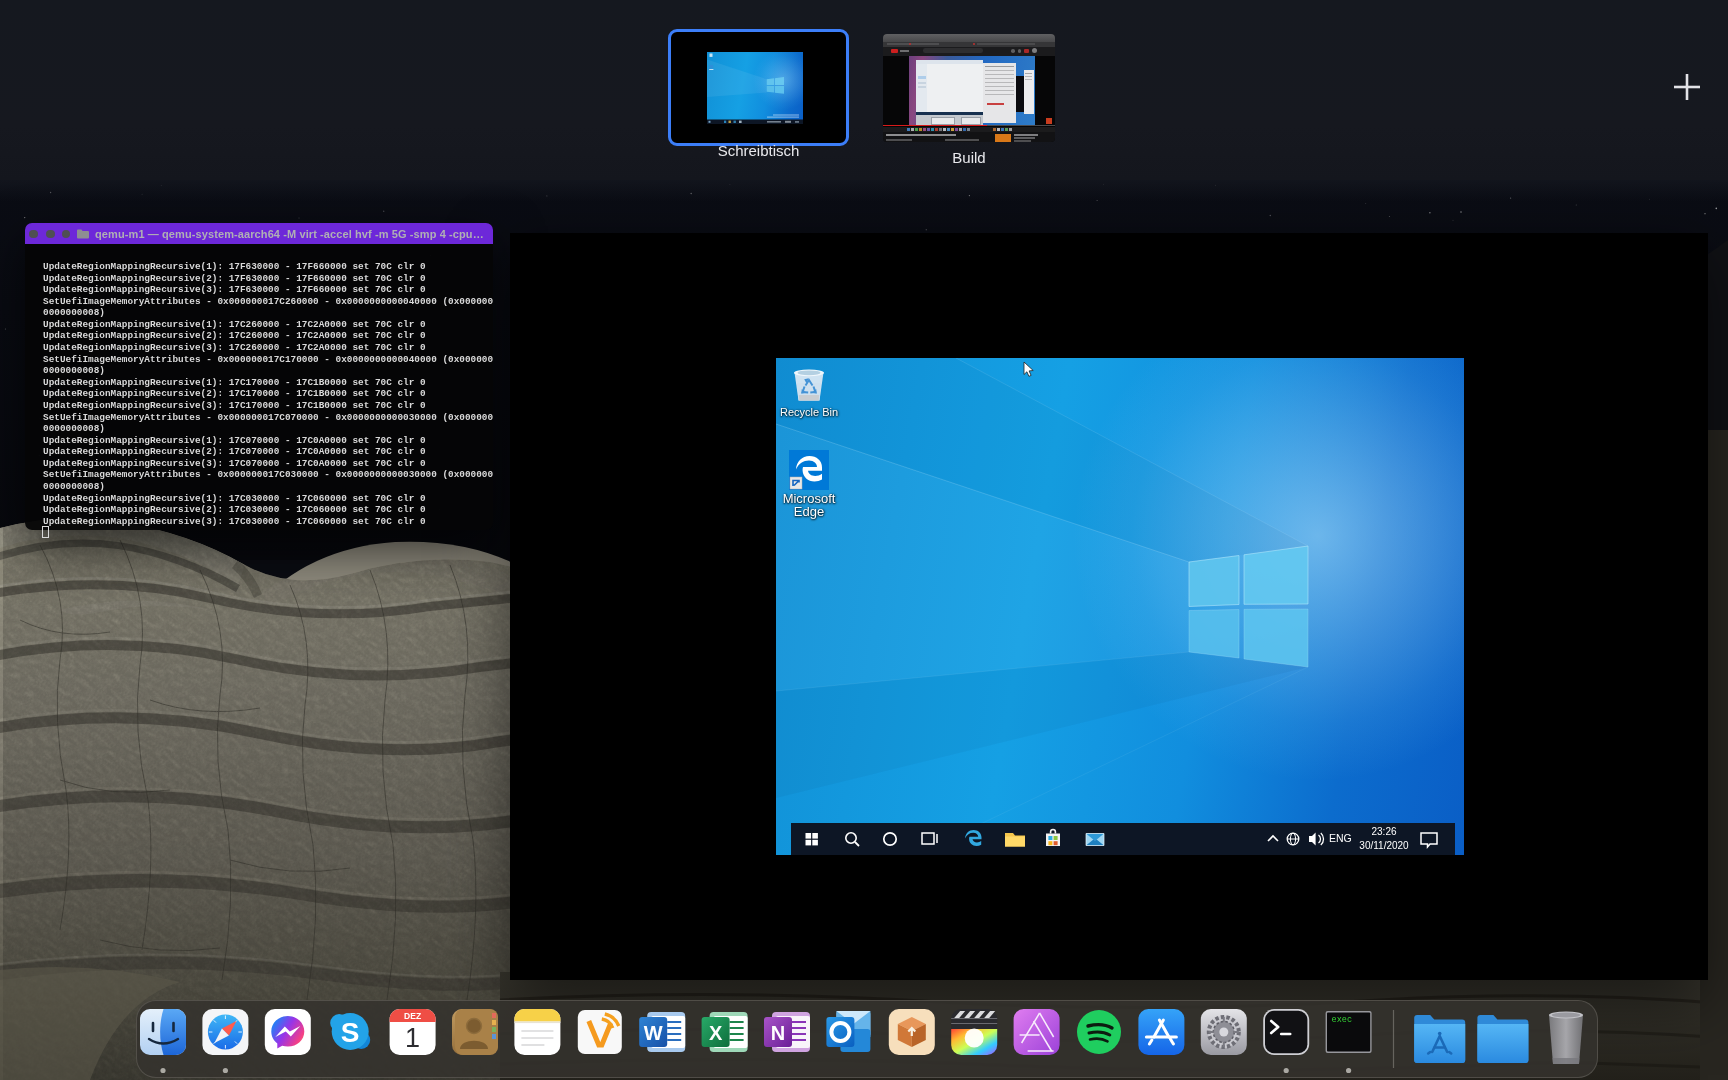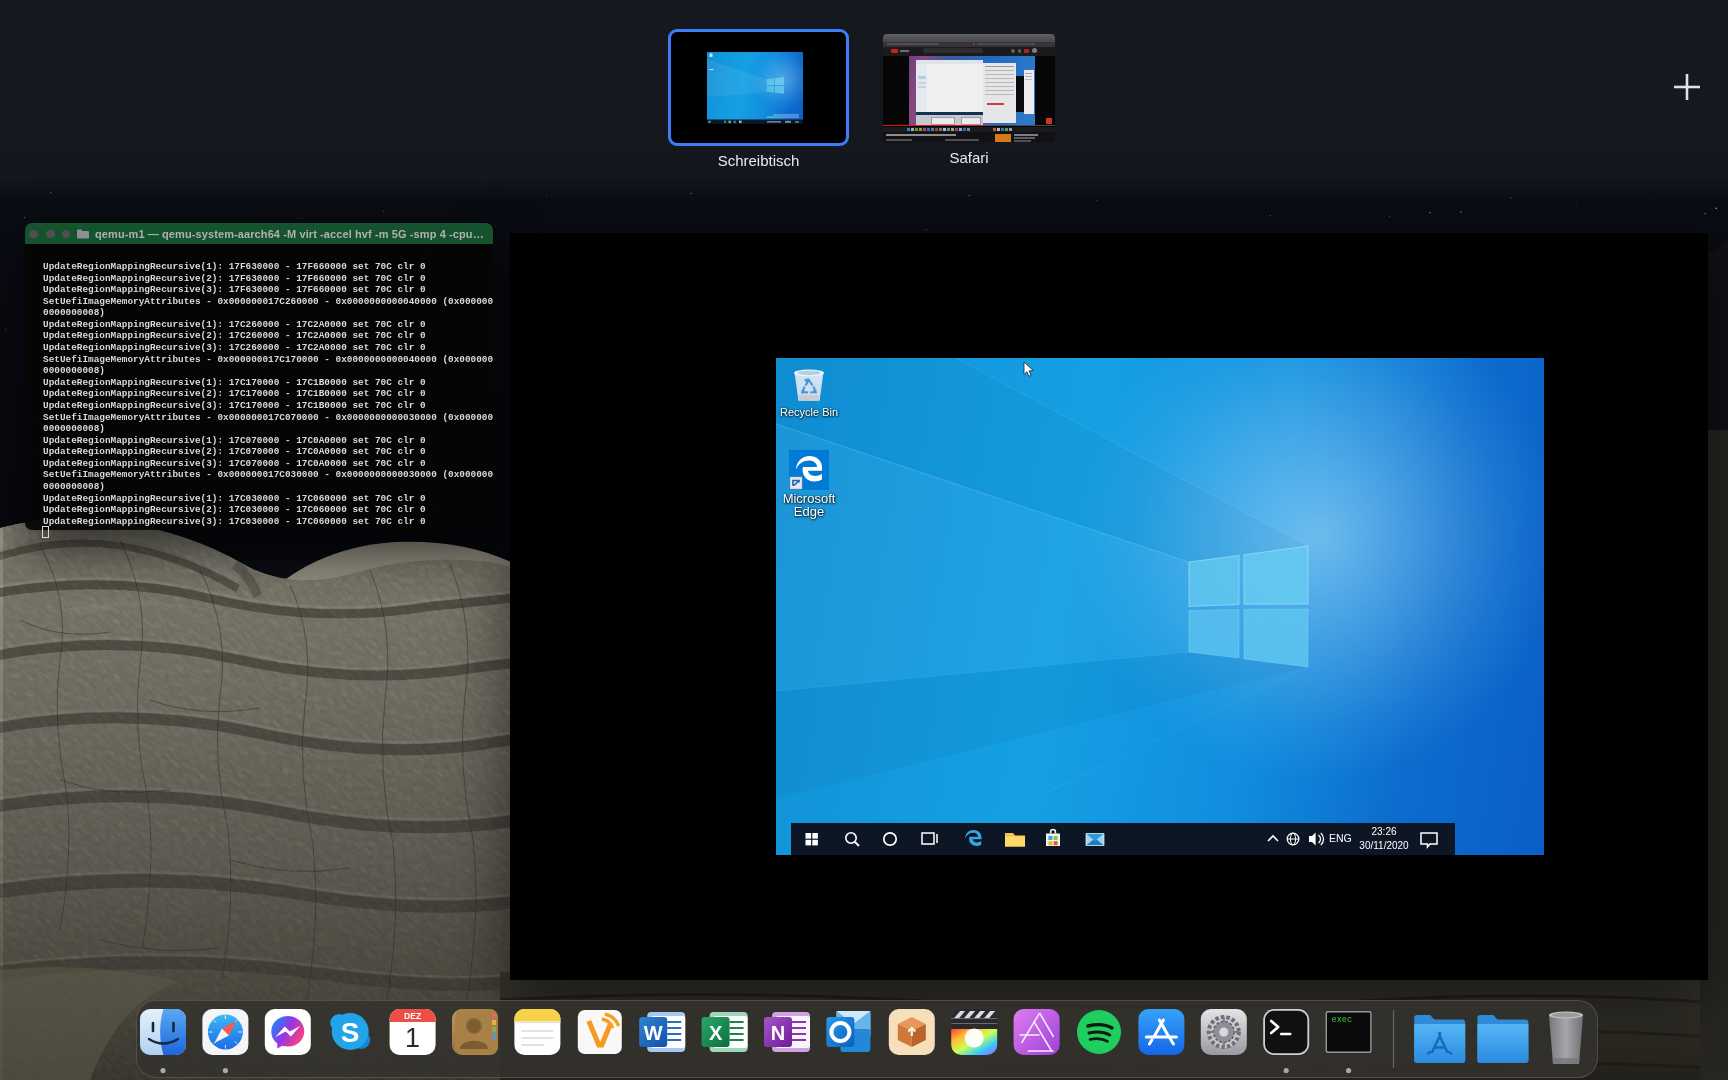--- a/index.html
+++ b/index.html
@@ -150,23 +150,23 @@
     <path d="M500,1034 Q720,1024 940,1036 Q1160,1048 1380,1034 Q1560,1026 1728,1038" stroke-width="3"></path>
     <path d="M500,1064 Q760,1054 1020,1066 Q1280,1076 1560,1062 L1728,1068" stroke-width="3"></path>
   </g>
   <path d="M0,970 Q90,960 180,982 Q120,1000 90,1080 L0,1080 Z" fill="#5c594b" opacity="0.55"></path>
 
   <rect x="1700" y="430" width="28" height="650" fill="#282620"></rect>
   <path d="M1700,430 L1728,430 L1728,240 L1700,260 Z" fill="#101115"></path>
 </svg>
 
 <div class="abs" id="qemuwin" style="left:510px;top:233px;width:1198px;height:747px;background:#000;box-shadow:0 22px 60px rgba(0,0,0,0.55);">
-  <div class="abs" id="windesk" style="left:266px;top:125px;width:768px;height:497px;overflow:hidden;background:
+  <div class="abs" id="windesk" style="left:266px;top:125px;width:664px;height:497px;overflow:hidden;background:
       radial-gradient(circle 340px at 542px 178px, rgba(185,232,255,0.55), rgba(120,200,245,0.14) 55%, rgba(0,0,0,0) 72%),
-      linear-gradient(100deg,#1190d6 0%,#15a0e4 38%,#118ede 62%,#0c6ccd 82%,#0a5ec6 100%);">
+      linear-gradient(100deg,#1190d6 0%,#15a0e4 38%,#118ede 62%,#0c6ccd 82%,#0a5ec6 100%); padding-left: 24px;">
     <svg class="abs" width="664" height="497" viewBox="0 0 664 497" style="left:0;top:0;">
 
       <polygon points="413,204 0,66 0,333 413,294" fill="#ffffff" opacity="0.045"></polygon>
       <polygon points="413,204 0,66 0,0 180,0 532,188" fill="#001038" opacity="0.03"></polygon>
       <polygon points="413,294 0,333 0,440 532,309" fill="#00204d" opacity="0.05"></polygon>
       <line x1="413" y1="204" x2="0" y2="66" stroke="#bfe8fb" stroke-width="1" opacity="0.22"></line>
       <line x1="413" y1="294" x2="0" y2="333" stroke="#9fd8f2" stroke-width="1" opacity="0.12"></line>
       <line x1="532" y1="188" x2="180" y2="0" stroke="#bfe8fb" stroke-width="1" opacity="0.13"></line>
         <line x1="532" y1="309" x2="140" y2="497" stroke="#7fc8ea" stroke-width="1" opacity="0.12"></line>
 
@@ -259,21 +259,21 @@
       <div class="abs" style="left:538px;top:9px;color:#fff;font-size:10.5px;">ENG</div>
       <div class="abs" style="left:566px;top:2px;width:54px;text-align:center;color:#fff;font-size:10px;line-height:13.5px;">23:26<br>30/11/2020</div>
       <svg class="abs" width="24" height="32" viewBox="0 0 24 32" style="left:626px;top:0;">
         <path d="M4,10 l16,0 l0,11 l-7,0 l-2.5,3 l0,-3 l-6.5,0 Z" fill="none" stroke="#fff" stroke-width="1.5"></path>
       </svg>
     </div>
   </div>
 </div>
 
 <div class="abs" id="terminal" style="left:25px;top:223px;width:468px;height:307px;border-radius:7px;background:rgba(5,5,6,0.96);box-shadow:0 18px 50px rgba(0,0,0,0.65);">
-  <div class="abs" style="left:0;top:0;width:100%;height:21px;border-radius:7px 7px 0 0;background:#14532d;">
+  <div class="abs" style="left:0;top:0;width:100%;height:21px;border-radius:7px 7px 0 0;background:#6d28d9;">
     <span class="abs" style="left:4px;top:6.5px;width:8.5px;height:8.5px;border-radius:50%;background:#4f4f53;"></span>
     <span class="abs" style="left:21px;top:6.5px;width:8.5px;height:8.5px;border-radius:50%;background:#4f4f53;"></span>
     <span class="abs" style="left:36.5px;top:6.5px;width:8.5px;height:8.5px;border-radius:50%;background:#4f4f53;"></span>
     <svg class="abs" width="12" height="10" viewBox="0 0 12 10" style="left:52px;top:6px;">
       <path d="M0,1.5 a1,1 0 0 1 1,-1 l3.4,0 l1.2,1.4 l5.4,0 a1,1 0 0 1 1,1 l0,5.6 a1,1 0 0 1 -1,1 l-10,0 a1,1 0 0 1 -1,-1 Z" fill="#8e8e93"></path>
     </svg>
     <div class="abs" style="left:70px;top:4.5px;font-size:11px;font-weight:bold;color:#b0b0b4;white-space:nowrap;letter-spacing:0.1px;">qemu-m1 — qemu-system-aarch64 -M virt -accel hvf -m 5G -smp 4 -cpu…</div>
   </div>
   <pre class="abs" style="left:2px;top:22px;margin:16px;font-family:'Liberation Mono',monospace;font-size:9.4px;line-height:11.58px;font-weight:bold;color:#d9d9d9;">UpdateRegionMappingRecursive(1): 17F630000 - 17F660000 set 70C clr 0
 UpdateRegionMappingRecursive(2): 17F630000 - 17F660000 set 70C clr 0
@@ -414,22 +414,22 @@
 
     <div class="abs" style="left:0;top:98px;width:171.5px;height:9.5px;background:#121214;"></div>
     <div class="abs" style="left:3px;top:99.5px;width:70px;height:2.6px;background:#8e8e90;"></div>
     <div class="abs" style="left:3px;top:104.5px;width:26px;height:2px;background:#4e4e50;"></div>
     <div class="abs" style="left:62px;top:104.5px;width:34px;height:2px;background:#4e4e50;"></div>
     <div class="abs" style="left:112px;top:100px;width:16px;height:7.5px;background:#d87818;"></div>
     <div class="abs" style="left:130.5px;top:100px;width:24px;height:1.8px;background:#7e7e80;"></div>
     <div class="abs" style="left:130.5px;top:103px;width:21px;height:1.8px;background:#5e5e60;"></div>
     <div class="abs" style="left:130.5px;top:106px;width:17px;height:1.8px;background:#4e4e50;"></div>
   </div>
-  <div class="abs" style="left:668px;top:152px;width:181px;text-align:center;color:#e9e9ed;font-size:15px;">Schreibtisch</div>
-  <div class="abs" style="left:883px;top:149px;width:172px;text-align:center;color:#e9e9ed;font-size:15px;">Safari</div>
+  <div class="abs" style="left:668px;top:142px;width:181px;text-align:center;color:#e9e9ed;font-size:15px;">Schreibtisch</div>
+  <div class="abs" style="left:883px;top:149px;width:172px;text-align:center;color:#e9e9ed;font-size:15px;">Build</div>
 
   <svg class="abs" width="30" height="30" viewBox="0 0 30 30" style="left:1672px;top:72px;">
     <line x1="2" y1="15" x2="28" y2="15" stroke="#e2e2e6" stroke-width="2.6"></line>
     <line x1="15" y1="2" x2="15" y2="28" stroke="#e2e2e6" stroke-width="2.6"></line>
   </svg>
 </div>
 
 <div class="abs" id="dock" style="left:136px;top:1000px;width:1462px;height:78px;border-radius:20px;background:rgba(52,50,45,0.86);border:1px solid rgba(125,122,115,0.4);box-sizing:border-box;"></div>
 <svg class="abs" id="dockicons" width="1462" height="80" viewBox="0 0 1462 80" style="left:136px;top:1000px;">
 <defs>

